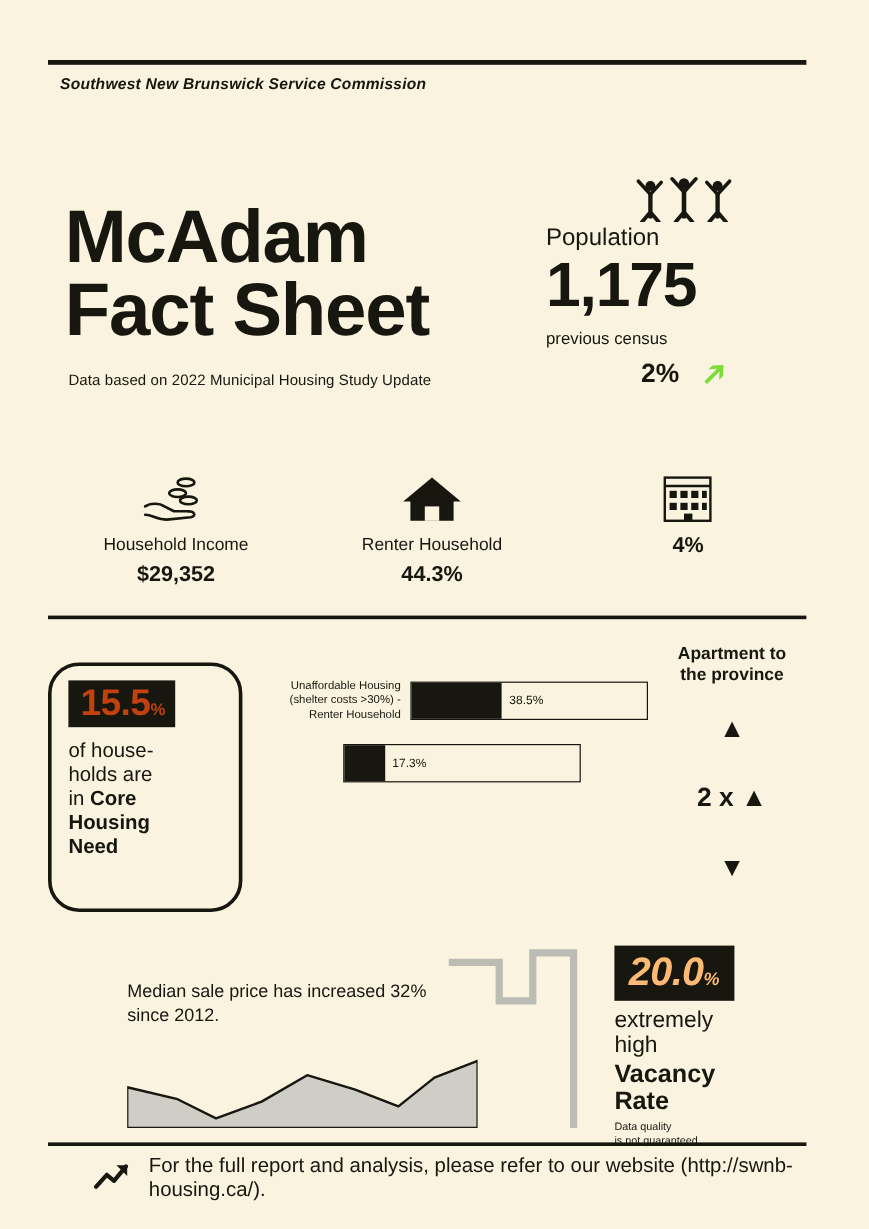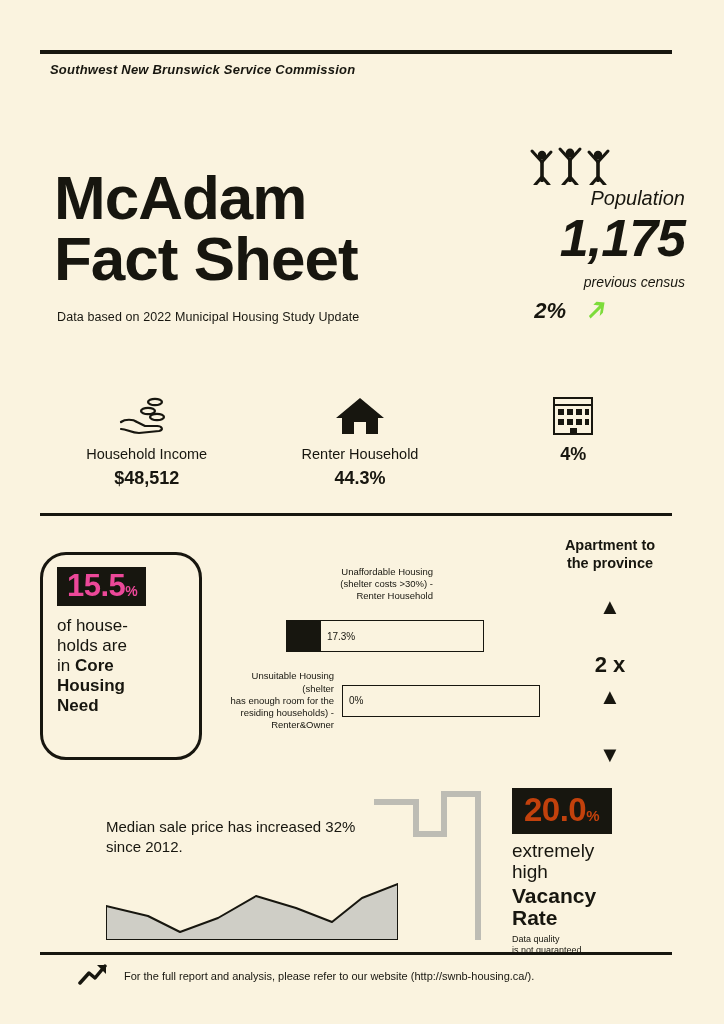--- a/index.html
+++ b/index.html
@@ -58,22 +58,21 @@
     font-size: 12.5px;
     letter-spacing: 0.1px;
   }
 
   
   .pop-block {
     position: absolute;
     left: 455px;
     top: 145px;
     width: 230px;
-    text-align: right;
-    font-style: italic;
+    text-align: left;
   }
   .pop-icon {
     height: 40px;
     display: flex;
     align-items: flex-end;
     justify-content: center;
   }
   .pop-label {
     font-size: 20px;
     margin-top: 2px;
@@ -152,21 +151,21 @@
     top: 552px;
     width: 162px;
     height: 208px;
     border: 3px solid #17160f;
     border-radius: 26px;
     box-sizing: border-box;
     padding: 12px 14px 10px 14px;
   }
   .callout-badge {
     background: #17160f;
-    color: #ec4899;
+    color: #c2410c;
     display: inline-block;
     padding: 3px 8px 5px 10px;
     line-height: 1;
   }
   .callout-badge .num {
     font-size: 31px;
     font-weight: bold;
     letter-spacing: -0.5px;
   }
   .callout-badge .pct {
@@ -235,21 +234,21 @@
   }
   .province-mark {
     font-size: 22px;
     font-weight: bold;
     display: flex;
     align-items: center;
     justify-content: center;
     gap: 6px;
   }
   .p-mark-1 { margin-top: 22px; }
-  .p-mark-2 { margin-top: 32px; flex-direction: column; }
+  .p-mark-2 { margin-top: 32px; }
   .p-mark-3 { margin-top: 32px; }
 
   
   .median-text {
     position: absolute;
     left: 106px;
     top: 817px;
     width: 250px;
     font-size: 15px;
     line-height: 1.35;
@@ -262,24 +261,25 @@
 
   
   .vacancy {
     position: absolute;
     left: 512px;
     top: 788px;
     width: 170px;
   }
   .vac-badge {
     background: #17160f;
-    color: #c2410c;
+    color: #fdba74;
     display: inline-block;
     padding: 5px 12px 8px 12px;
     line-height: 1;
+    font-style: italic;
   }
   .vac-badge .num {
     font-size: 33px;
     font-weight: bold;
     letter-spacing: -0.5px;
   }
   .vac-badge .pct {
     font-size: 15px;
     font-weight: bold;
   }
@@ -317,21 +317,21 @@
   .footer {
     position: absolute;
     left: 78px;
     top: 962px;
     width: 600px;
     display: flex;
     align-items: center;
     gap: 16px;
   }
   .footer-text {
-    font-size: 11px;
+    font-size: 17px;
   }
 </style>
 </head>
 <body>
 
 <div class="page">
 
   <div class="rule-top"></div>
   <div class="org-name">Southwest New Brunswick Service Commission</div>
 
@@ -386,21 +386,21 @@
           <g fill="none" stroke="#17160f" stroke-width="2.2" stroke-linecap="round" stroke-linejoin="round">
             <ellipse cx="40" cy="10" rx="7" ry="3.2" fill="#faf3df"></ellipse>
             <ellipse cx="33" cy="19" rx="7" ry="3.2" fill="#faf3df"></ellipse>
             <ellipse cx="42" cy="25" rx="7" ry="3.2" fill="#faf3df"></ellipse>
             <path d="M6 30 C10 27 18 27 22 30 L30 34 L42 34"></path>
             <path d="M42 34 C47 34 49 38 44 39 L24 41 C16 41 12 37 6 37"></path>
           </g>
         </svg>
       </div>
       <div class="stat-label">Household Income</div>
-      <div class="stat-value">$48,512</div>
+      <div class="stat-value">$29,352</div>
     </div>
 
     <div class="stat">
       <div class="stat-icon">
         <svg width="56" height="46" viewBox="0 0 56 46" aria-hidden="true">
           <g fill="#17160f">
             <path d="M28 6 L52 26 L46 26 L46 42 L10 42 L10 26 L4 26 Z"></path>
           </g>
           <rect x="22" y="30" width="12" height="12" fill="#faf3df"></rect>
         </svg>
@@ -450,41 +450,33 @@
   </div>
 
   <div class="bars">
 
     <div class="bar-row">
       <div class="bar-label">
         <span>Unaffordable Housing</span><br>
         <span>(shelter costs &gt;30%) -</span><br>
         <span>Renter Household</span>
       </div>
+      <div class="bar-track">
+        <div class="bar-fill" style="width:38.5%"></div>
+        <span class="bar-value">38.5%</span>
+      </div>
     </div>
 
     <div class="bar-row">
       <div class="bar-track">
         <div class="bar-fill" style="width:17.3%"></div>
         <span class="bar-value">17.3%</span>
       </div>
     </div>
 
-    <div class="bar-row">
-      <div class="bar-label">
-        <span>Unsuitable Housing (shelter</span><br>
-        <span>has enough room for the</span><br>
-        <span>residing households) -</span><br>
-        <span>Renter&amp;Owner</span>
-      </div>
-      <div class="bar-track">
-        <div class="bar-fill" style="width:0%"></div>
-        <span class="bar-value">0%</span>
-      </div>
-    </div>
 
   </div>
 
   <div class="province">
     <div class="province-title">
       <span>Apartment to</span><br>
       <span>the province</span>
     </div>
     <div class="province-mark p-mark-1">
       <span>▲</span>

